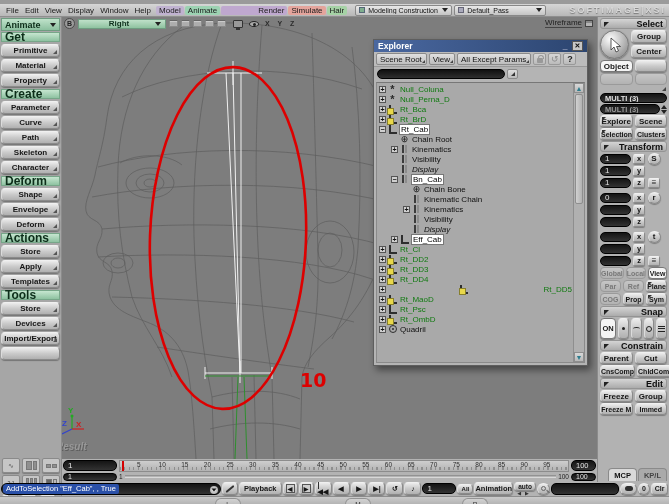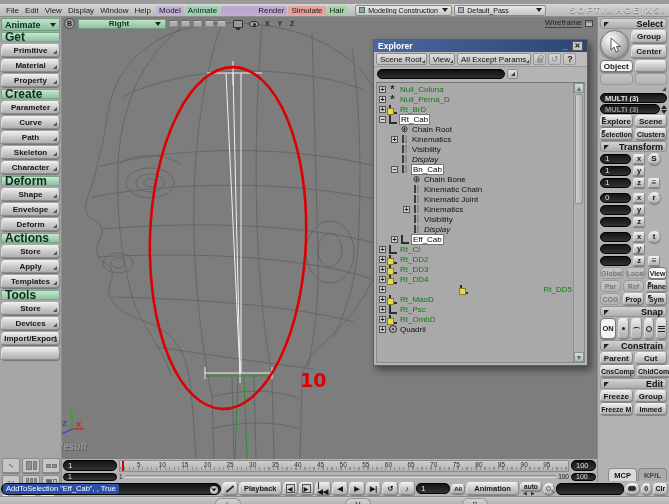--- a/index.html
+++ b/index.html
@@ -164,21 +164,21 @@
 .status-dd{position:absolute;right:2px;top:2px;width:8px;height:8px;background:radial-gradient(#eee,#999);border-radius:50%;display:flex;align-items:center;justify-content:center}
 .status-dd .tri-dn{border-top-color:#111;transform:scale(.8)}
 .pb-btn{height:13px;font-size:7.5px;padding:0 2px}
 .pb-script{width:16px}
 .pb-playback{padding:0 4px}
 .boxed{width:15px}
 .boxed .inner{width:9px;height:9px;border:1px solid #555;background:#cfcfcf;display:flex;align-items:center;justify-content:center;font-size:6px}
 .transport{width:17px;font-size:7px}
 .pb-frame{width:34px;height:11px;font-size:8px;flex:none}
 .pb-all{width:16px;height:10px;font-size:6px;padding:0}
-.pb-anim{padding:0 7px}
+.pb-anim{padding:0 0}
 .auto-col{display:flex;flex-direction:column;align-items:center;width:22px;gap:0}
 .auto-btn{height:9px;width:22px;font-size:6.5px;padding:0}
 .auto-arrows{font-size:5px;color:#333;letter-spacing:4px;line-height:5px}
 .key-btn{width:13px;height:12px;border-radius:50%;color:#777}
 .key-ico{width:5px;height:5px;border:1.3px solid #666;border-radius:50%;position:relative}
 .key-ico::after{content:"";position:absolute;left:4px;top:4px;width:4px;height:1.3px;background:#666;transform:rotate(40deg)}
 .pb-pill{width:68px;height:12px;flex:none}
 .oval-btn{width:17px;height:12px;border-radius:6px}
 .oval-ico{width:8px;height:5px;background:#2e2e2e;border-radius:3px}
 .zero-btn{width:12px;height:12px;border-radius:50%;font-size:7px}
@@ -482,20 +482,25 @@
             <span class="tlabel">Null_Coluna</span>
           </div>
 
           <div class="trow green" style="padding-left: 2px;">
             <span class="expbox">+</span>
             <span class="ticon null-icon"></span>
             <span class="tlabel">Null_Perna_D</span>
           </div>
 
 
+          <div class="trow green" style="padding-left: 2px;">
+            <span class="expbox">+</span>
+            <span class="ticon root-h-icon"></span>
+            <span class="tlabel">Rt_Bca</span>
+          </div>
 
           <div class="trow green" style="padding-left: 2px;">
             <span class="expbox">+</span>
             <span class="ticon root-h-icon"></span>
             <span class="tlabel">Rt_BrD</span>
           </div>
 
           <div class="trow sel" style="padding-left: 2px;">
             <span class="expbox">−</span>
             <span class="ticon root-icon"></span>
@@ -537,25 +542,20 @@
             <span class="ticon chain-icon"></span>
             <span class="tlabel">Chain Bone</span>
           </div>
 
           <div class="trow" style="padding-left: 26px;">
             <span class="expbox noexp"></span>
             <span class="ticon prop-icon"></span>
             <span class="tlabel">Kinematic Chain</span>
           </div>
 
-          <div class="trow" style="padding-left: 26px;">
-            <span class="expbox noexp"></span>
-            <span class="ticon prop-icon"></span>
-            <span class="tlabel">Kinematic Joint</span>
-          </div>
 
           <div class="trow" style="padding-left: 26px;">
             <span class="expbox">+</span>
             <span class="ticon prop-icon"></span>
             <span class="tlabel">Kinematics</span>
           </div>
 
           <div class="trow" style="padding-left: 26px;">
             <span class="expbox noexp"></span>
             <span class="ticon prop-icon"></span>

